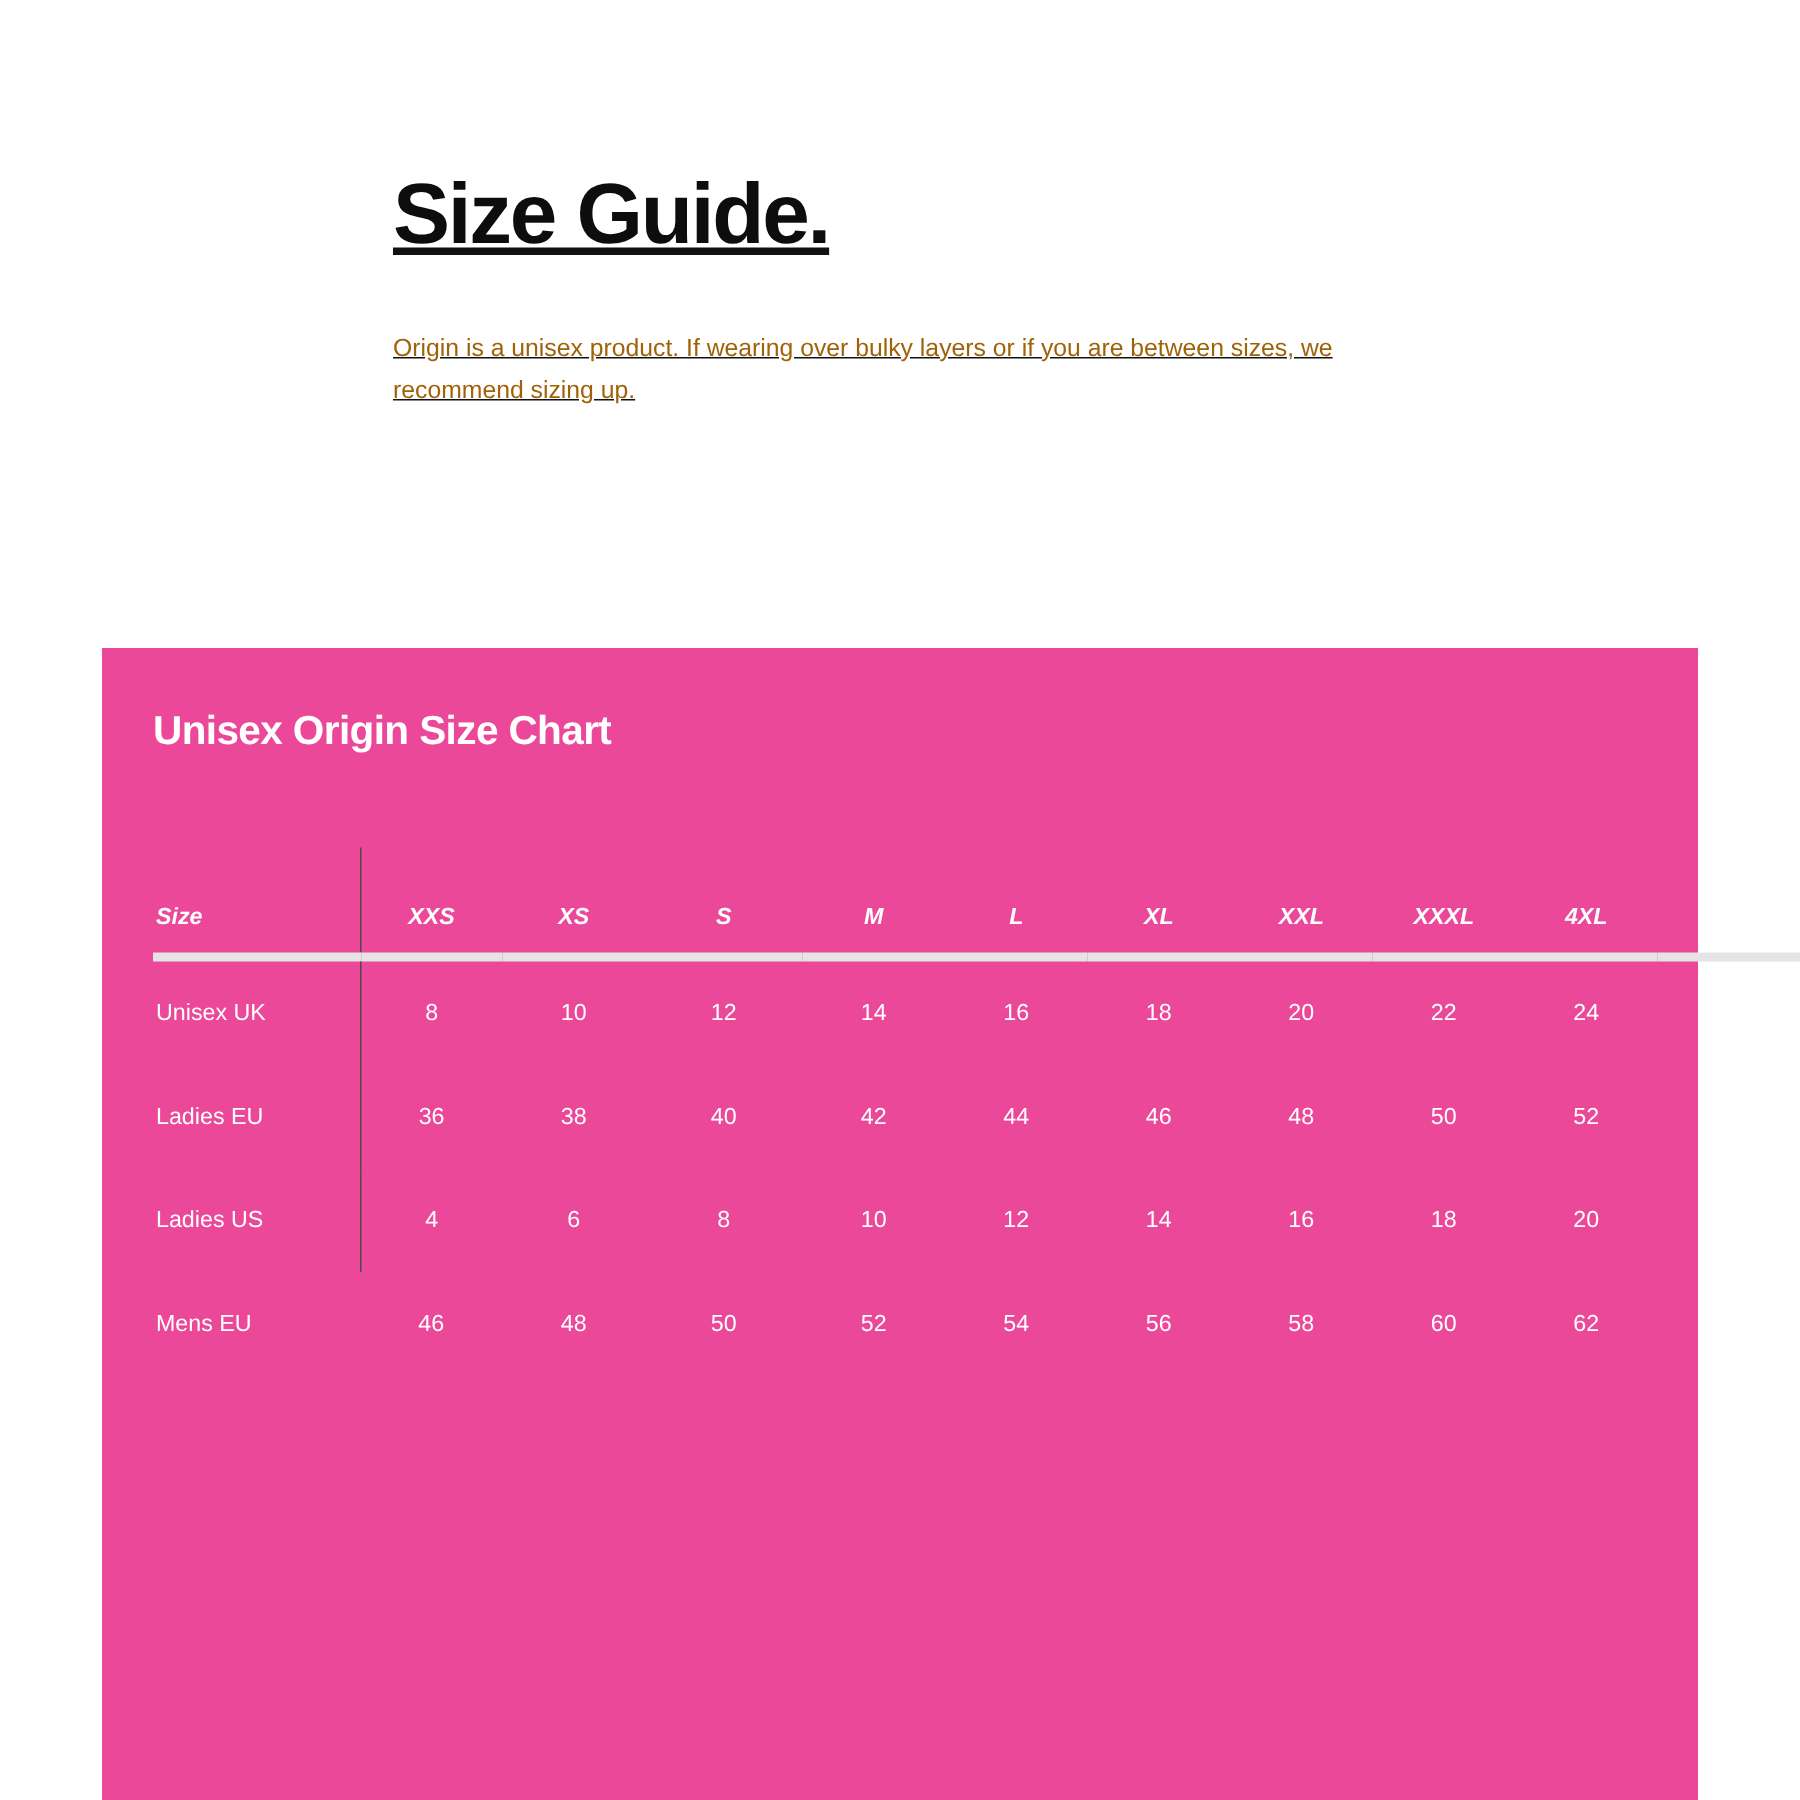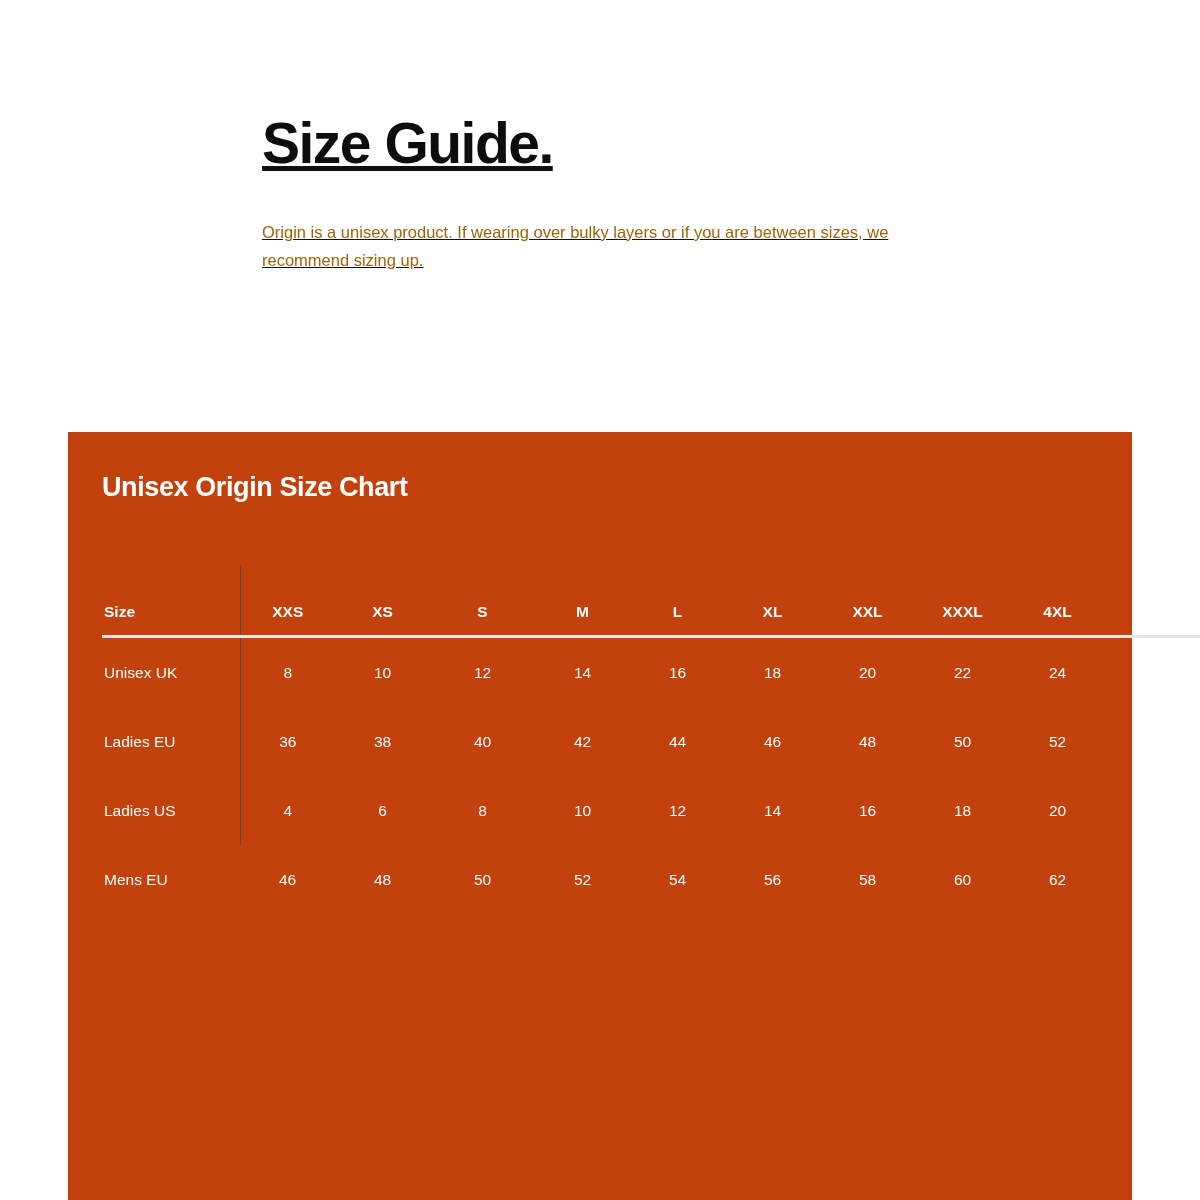--- a/index.html
+++ b/index.html
@@ -51,21 +51,21 @@
   .intro-para.last {
     margin-bottom: 0;
   }
 
   .chart-panel {
     position: absolute;
     left: 68px;
     top: 432px;
     width: 1064px;
     height: 768px;
-    background: #c2410c;
+    background: #ec4899;
     color: #ffffff;
     box-sizing: border-box;
     padding: 40px 34px 0 34px;
   }
 
   .chart-title {
     font-size: 27px;
     font-weight: 700;
     letter-spacing: -0.4px;
     margin: 0 0 62px 0;
@@ -110,21 +110,22 @@
     font-weight: 400;
   }
 
   
   table.size-table th.row-label-head,
   table.size-table td.row-label {
     border-right: 1px solid #4c4c4c;
   }
 
   table.size-table thead th {
-    border-bottom: 3px solid #e5e5e5;
+    border-bottom: 6px solid #e5e5e5;
+    font-style: italic;
   }
 
   table.size-table tbody tr:last-child td.row-label {
     border-right: none;
   }
 
   col.c-label { width: 138px; }
   col.c-size  { width: 95px; }
   col.c-wide  { width: 105px; }
 </style>

